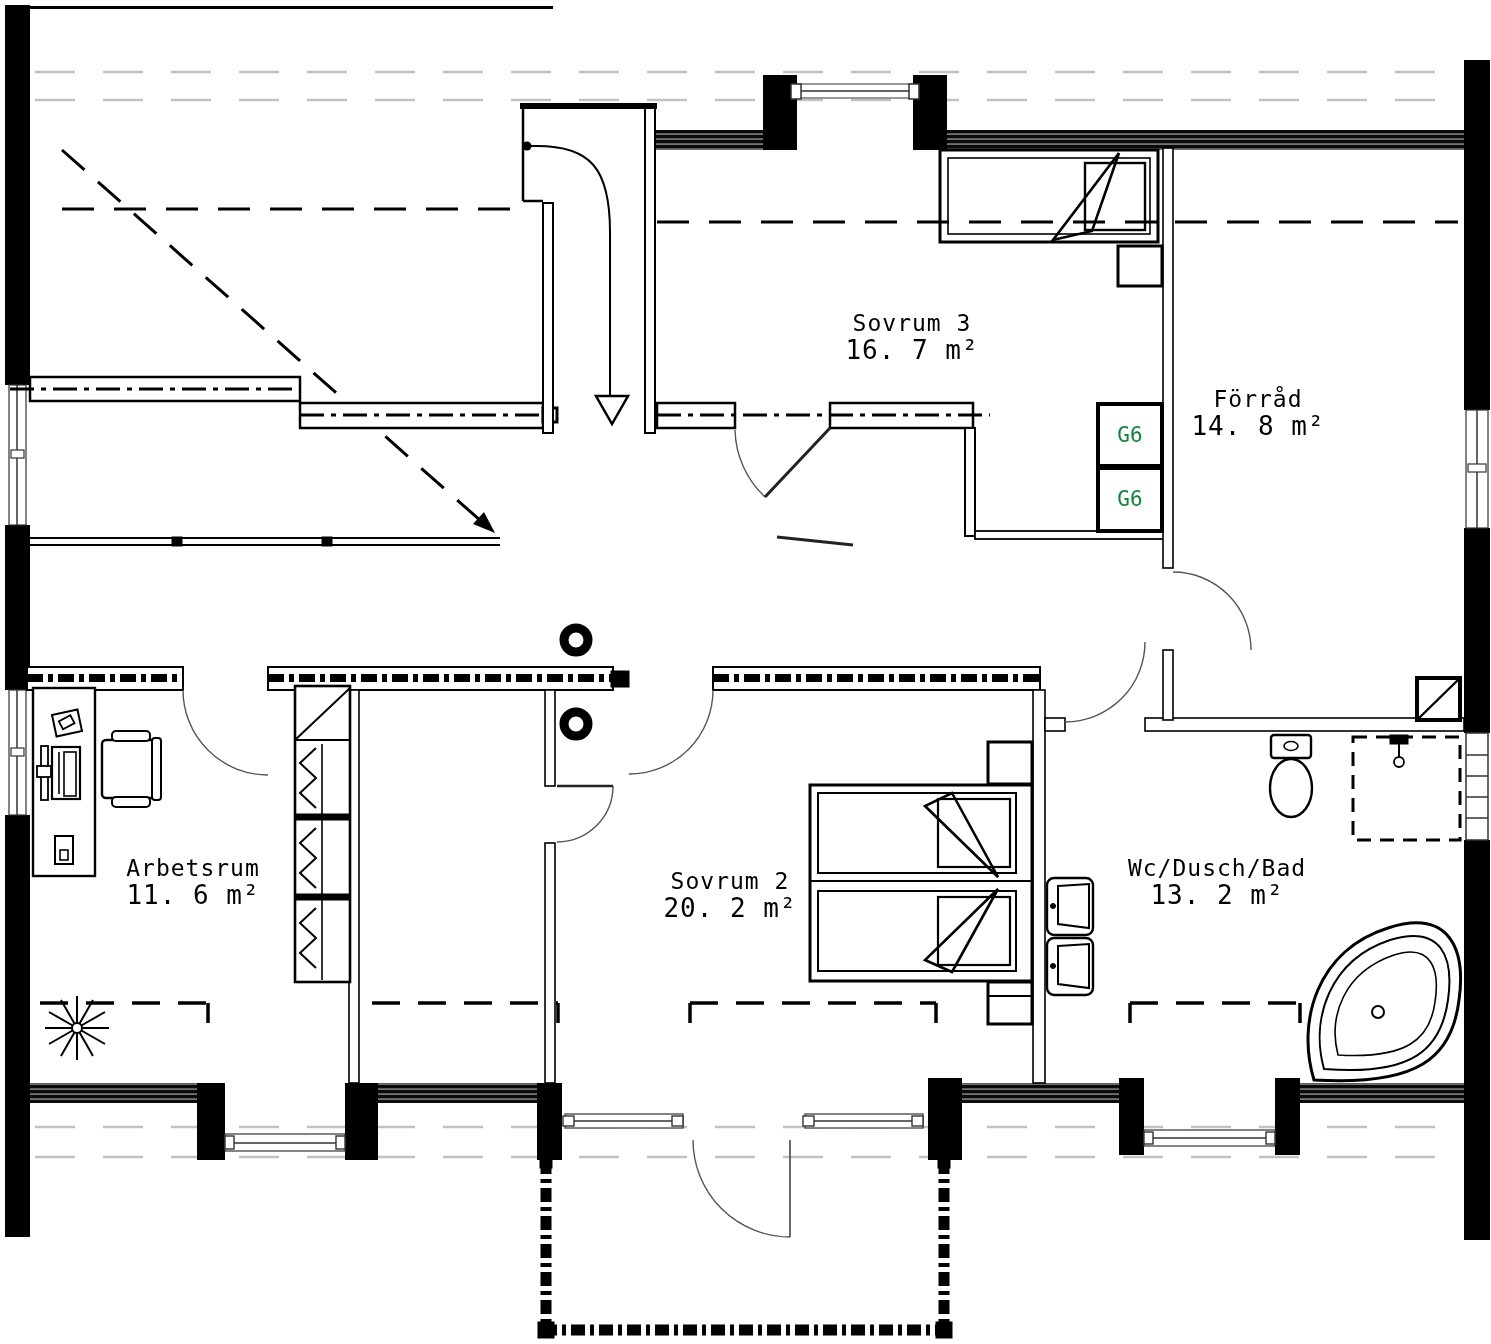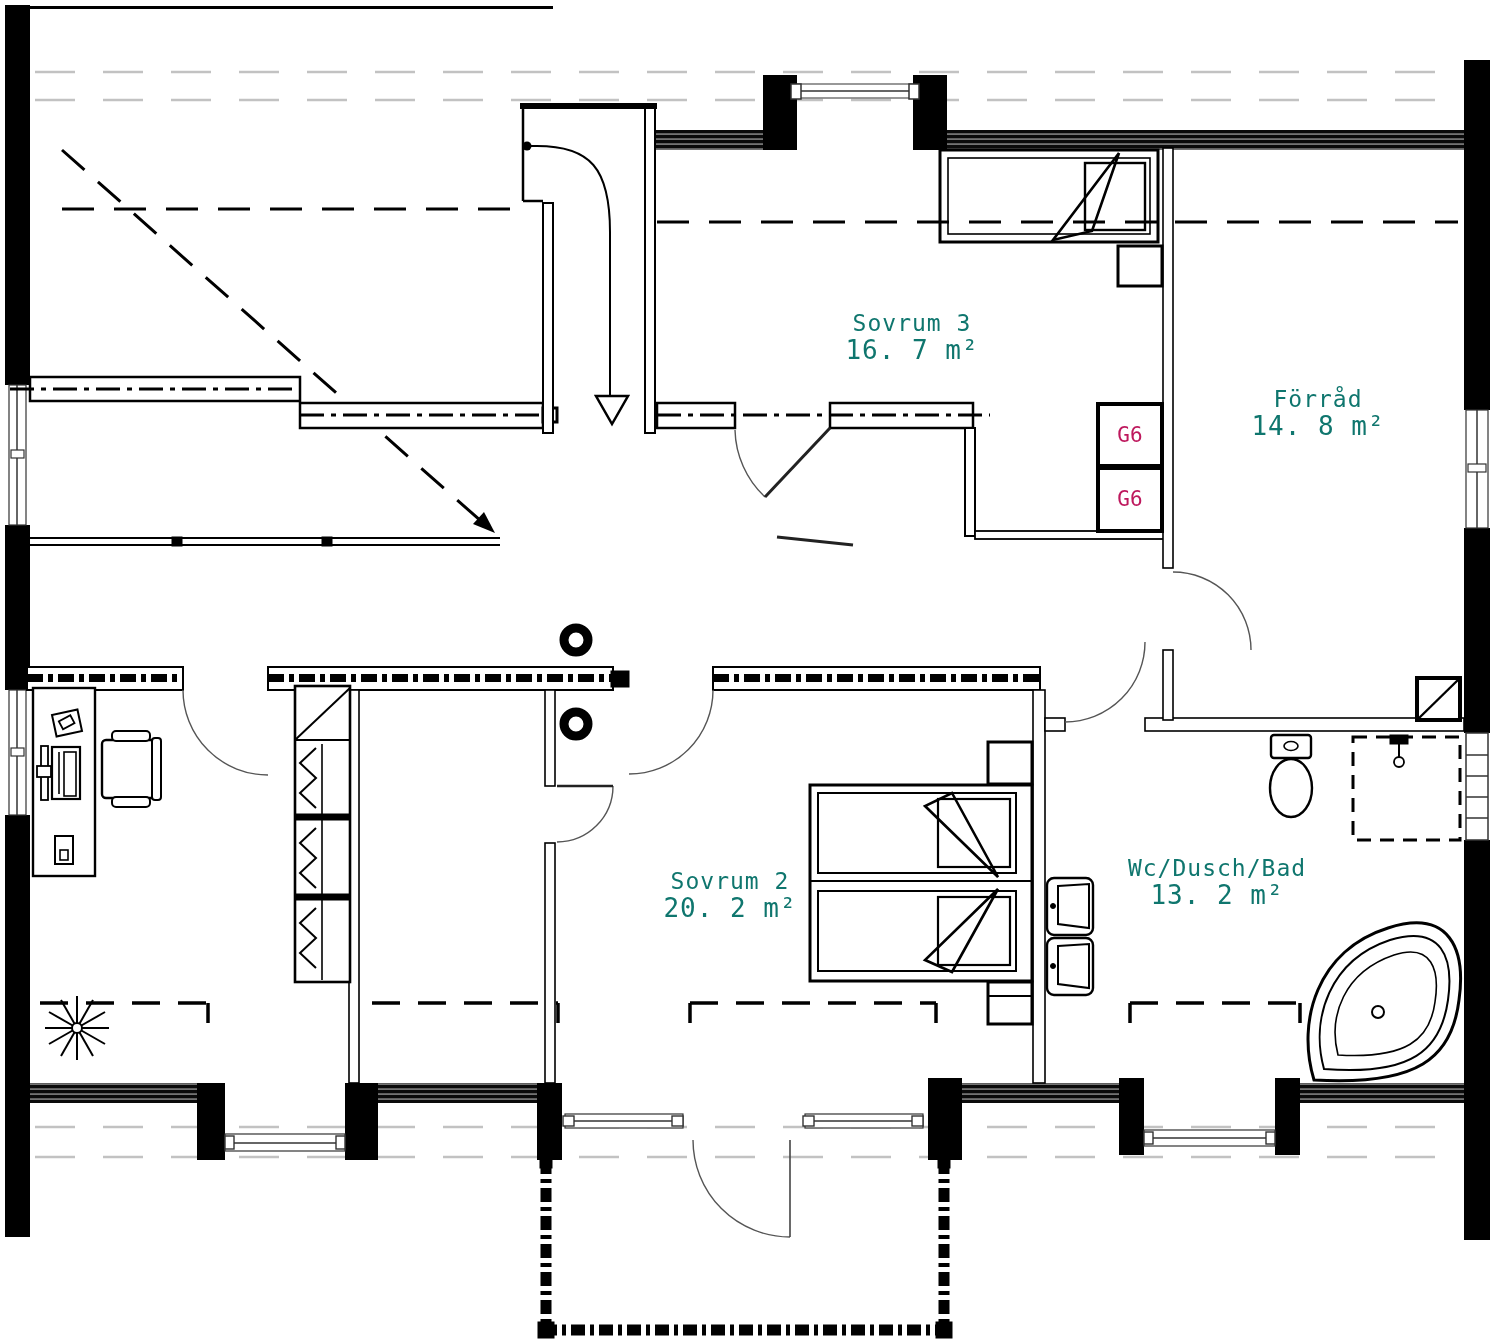--- a/index.html
+++ b/index.html
@@ -1,23 +1,23 @@
 <!DOCTYPE html>
 <html><head>
 <meta charset="utf-8">
 <style>
   html,body{margin:0;padding:0;background:#ffffff;}
   #plan{position:relative;width:1491px;height:1344px;background:#fff;overflow:hidden;
         font-family:"DejaVu Sans Mono", monospace;}
   #plan svg{position:absolute;left:0;top:0;}
-  .room-label{position:absolute;width:220px;text-align:center;color:#0f766e;
+  .room-label{position:absolute;width:220px;text-align:center;color:#000000;
 "DejaVu Sans Mono", monospace;}
   .room-label .l1{font-size:23px;line-height:27px;letter-spacing:1px;white-space:pre;}
   .room-label .l2{font-size:26px;line-height:26px;letter-spacing:1px;white-space:pre;}
-  .g6-label{position:absolute;width:64px;text-align:center;font-size:21px;color:#be185d;}
+  .g6-label{position:absolute;width:64px;text-align:center;font-size:21px;color:#15803d;}
 </style>
 </head>
 <body>
 
 <div id="plan">
 
 <svg width="1491" height="1344" viewBox="0 0 1491 1344">
   <defs>
     <pattern id="wallband" width="6" height="5" patternUnits="userSpaceOnUse">
       <rect width="6" height="5" fill="#0a0a0a"></rect>
@@ -333,23 +333,27 @@
     <line x1="936" y1="1003" x2="936" y2="1023" stroke-width="3.5"></line>
     <line x1="1130" y1="1003" x2="1130" y2="1023" stroke-width="3.5"></line>
     <line x1="1300" y1="1003" x2="1300" y2="1023" stroke-width="3.5"></line>
   </g>
 </svg>
 
   <div class="room-label" style="left:802px;top:310px;">
     <div class="l1">Sovrum 3</div>
     <div class="l2">16. 7 m²</div>
   </div>
-  <div class="room-label" style="left:1208px;top:386px;">
+  <div class="room-label" style="left:1148px;top:386px;">
     <div class="l1">Förråd</div>
     <div class="l2">14. 8 m²</div>
+  </div>
+  <div class="room-label" style="left:83px;top:855px;">
+    <div class="l1">Arbetsrum</div>
+    <div class="l2">11. 6 m²</div>
   </div>
   <div class="room-label" style="left:620px;top:868px;">
     <div class="l1">Sovrum 2</div>
     <div class="l2">20. 2 m²</div>
   </div>
   <div class="room-label" style="left:1107px;top:855px;">
     <div class="l1">Wc/Dusch/Bad</div>
     <div class="l2">13. 2 m²</div>
   </div>
 

